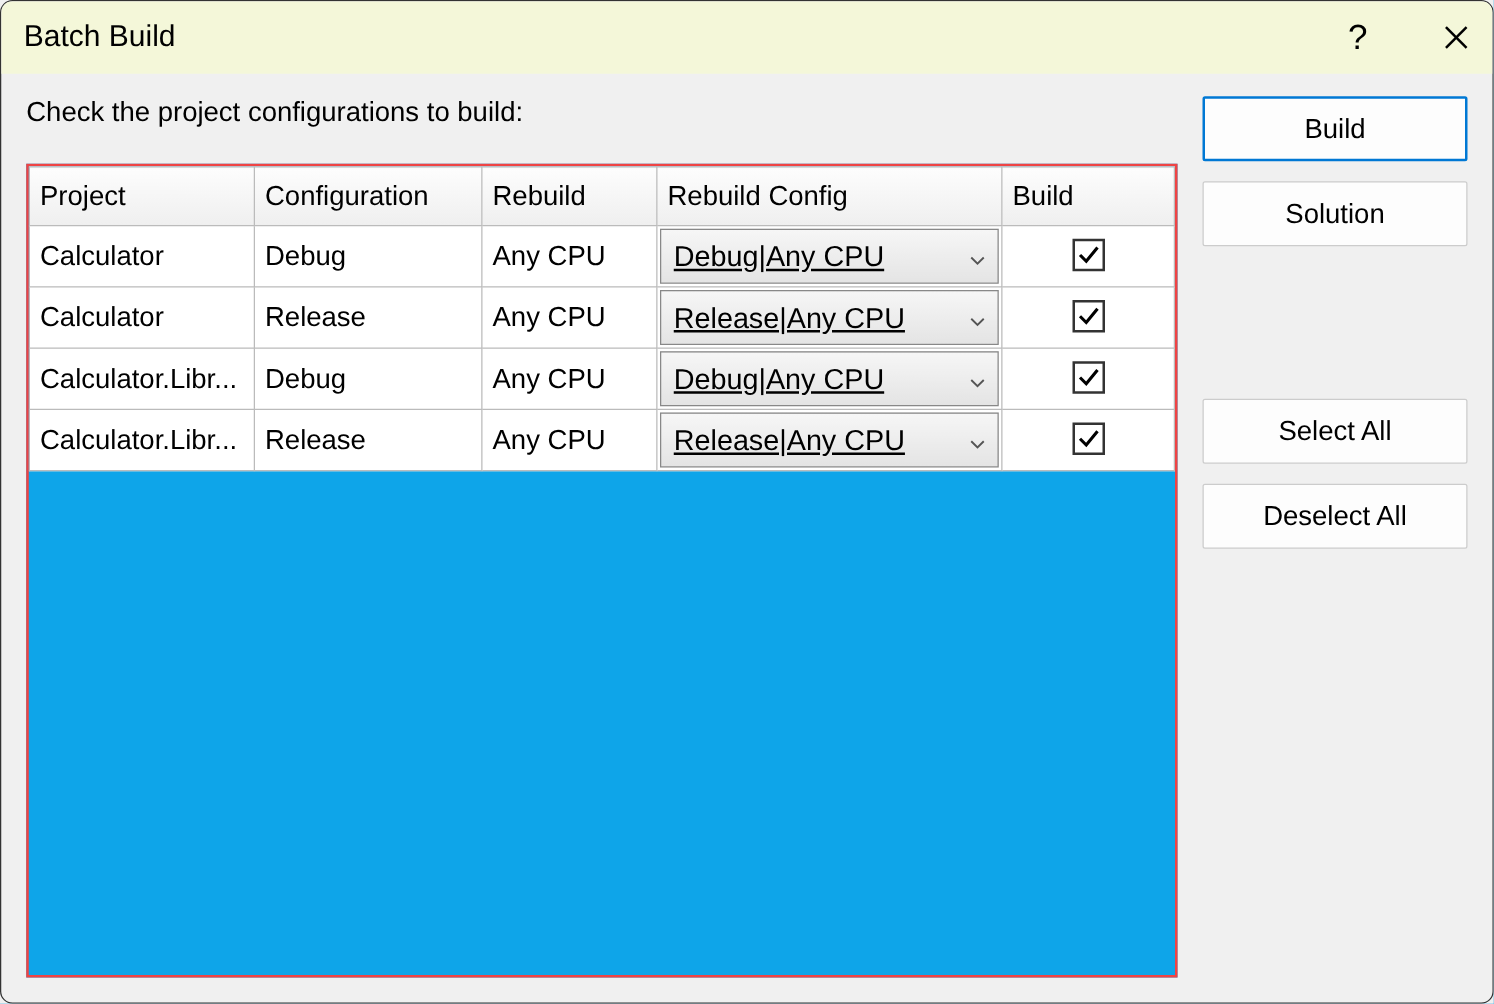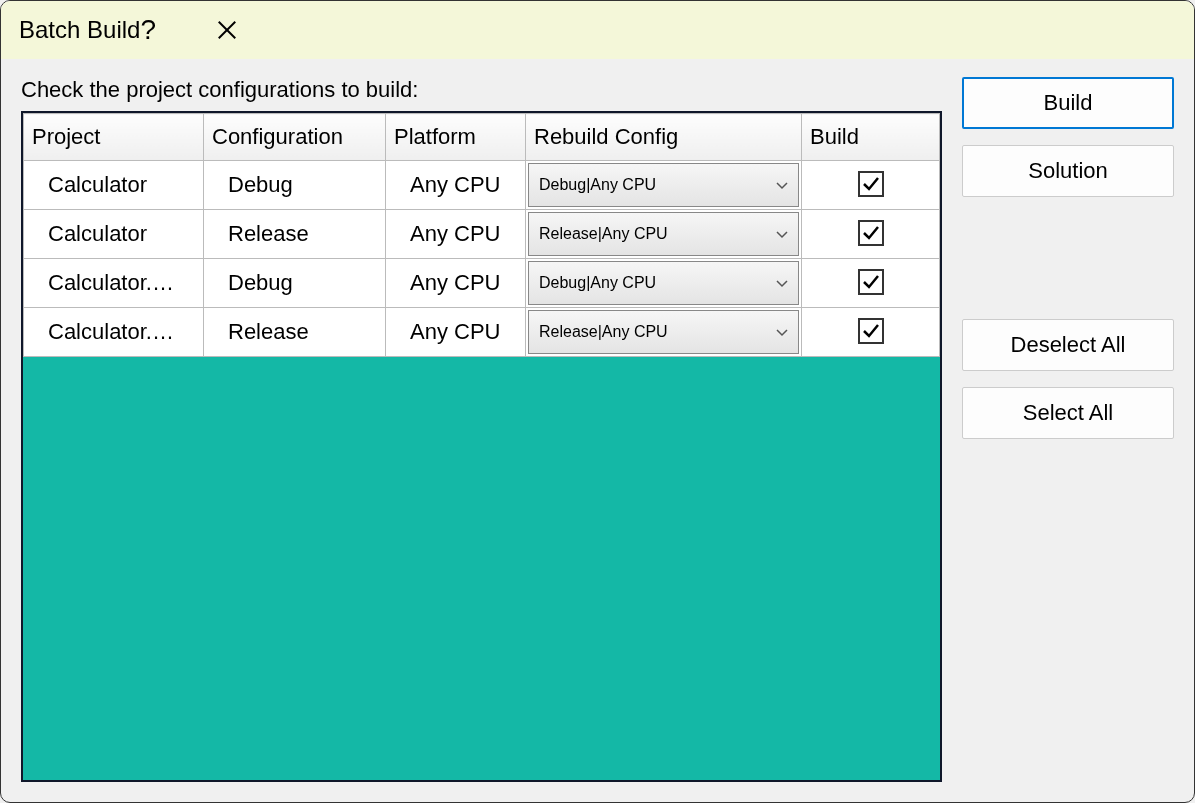--- a/index.html
+++ b/index.html
@@ -20,20 +20,21 @@
       overflow: hidden;
       display: flex;
       flex-direction: column;
     }
     .titlebar {
       height: 58px;
       background: #f4f7d9;
       display: flex;
       align-items: center;
       padding: 0 18px;
+      justify-content: space-between;
     }
     .titlebar-title {
       font-size: 24px;
       color: #000;
     }
     .titlebar-controls {
       display: flex;
       align-items: center;
       gap: 60px;
     }
@@ -57,64 +58,65 @@
       gap: 20px;
     }
     .left-pane {
       flex: 1;
       display: flex;
       flex-direction: column;
     }
     .instruction {
       font-size: 22px;
       color: #000;
-      margin-bottom: 8px;
+      margin-bottom: 28px;
     }
     .grid {
       flex: 1;
-      border: 2px solid #0f172a;
-      background: #14b8a6;
+      border: 2px solid #ef4444;
+      background: #0ea5e9;
       overflow: hidden;
     }
     table {
       width: 100%;
       border-collapse: collapse;
       background: #fff;
     }
     th {
       text-align: left;
       font-weight: normal;
       font-size: 22px;
       padding: 10px 8px;
       background: linear-gradient(#fdfdfd, #efefef);
       border: 1px solid #bbb;
     }
     td {
       font-size: 22px;
-      padding: 8px 24px;
+      padding: 8px 8px;
       border: 1px solid #bbb;
       background: #fff;
       white-space: nowrap;
       overflow: hidden;
       text-overflow: ellipsis;
       max-width: 0;
     }
     td.checkbox-cell {
       text-align: center;
     }
     .dropdown {
       display: flex;
       align-items: center;
       justify-content: space-between;
       background: linear-gradient(#f6f6f6, #e4e4e4);
       border: 1px solid #888;
       padding: 21px 10px;
       cursor: pointer;
       height: 40px;
-      font-size: 16px;
+      font-size: 23px;
+      text-decoration: underline;
     }
     .dropdown-chevron svg { width: 12px; height: 8px; }
     .checkbox {
       display: inline-flex;
       width: 26px;
       height: 26px;
       border: 2px solid #333;
       background: #fff;
       align-items: center;
       justify-content: center;
@@ -175,21 +177,21 @@
             <col class="col-project">
               <col class="col-config">
               <col class="col-platform">
               <col class="col-solution">
               <col class="col-build">
           </colgroup>
           <thead>
             <tr>
               <th>Project</th>
               <th>Configuration</th>
-              <th>Platform</th>
+              <th>Rebuild</th>
               <th>Rebuild Config</th>
               <th>Build</th>
             </tr>
           </thead>
           <tbody>
             <tr>
               <td>Calculator</td>
               <td>Debug</td>
               <td>Any CPU</td>
               <td class="sol-cell">
@@ -270,18 +272,18 @@
             </tr>
           </tbody>
         </table>
       </div>
     </div>
 
     <div class="right-pane">
       <div class="btn primary">Build</div>
       <div class="btn">Solution</div>
       <div style="height:90px"></div>
+      <div class="btn">Select All</div>
       <div class="btn">Deselect All</div>
-      <div class="btn">Select All</div>
       <div class="spacer"></div>
     </div>
   </div>
 </div>
 
 </body></html>

